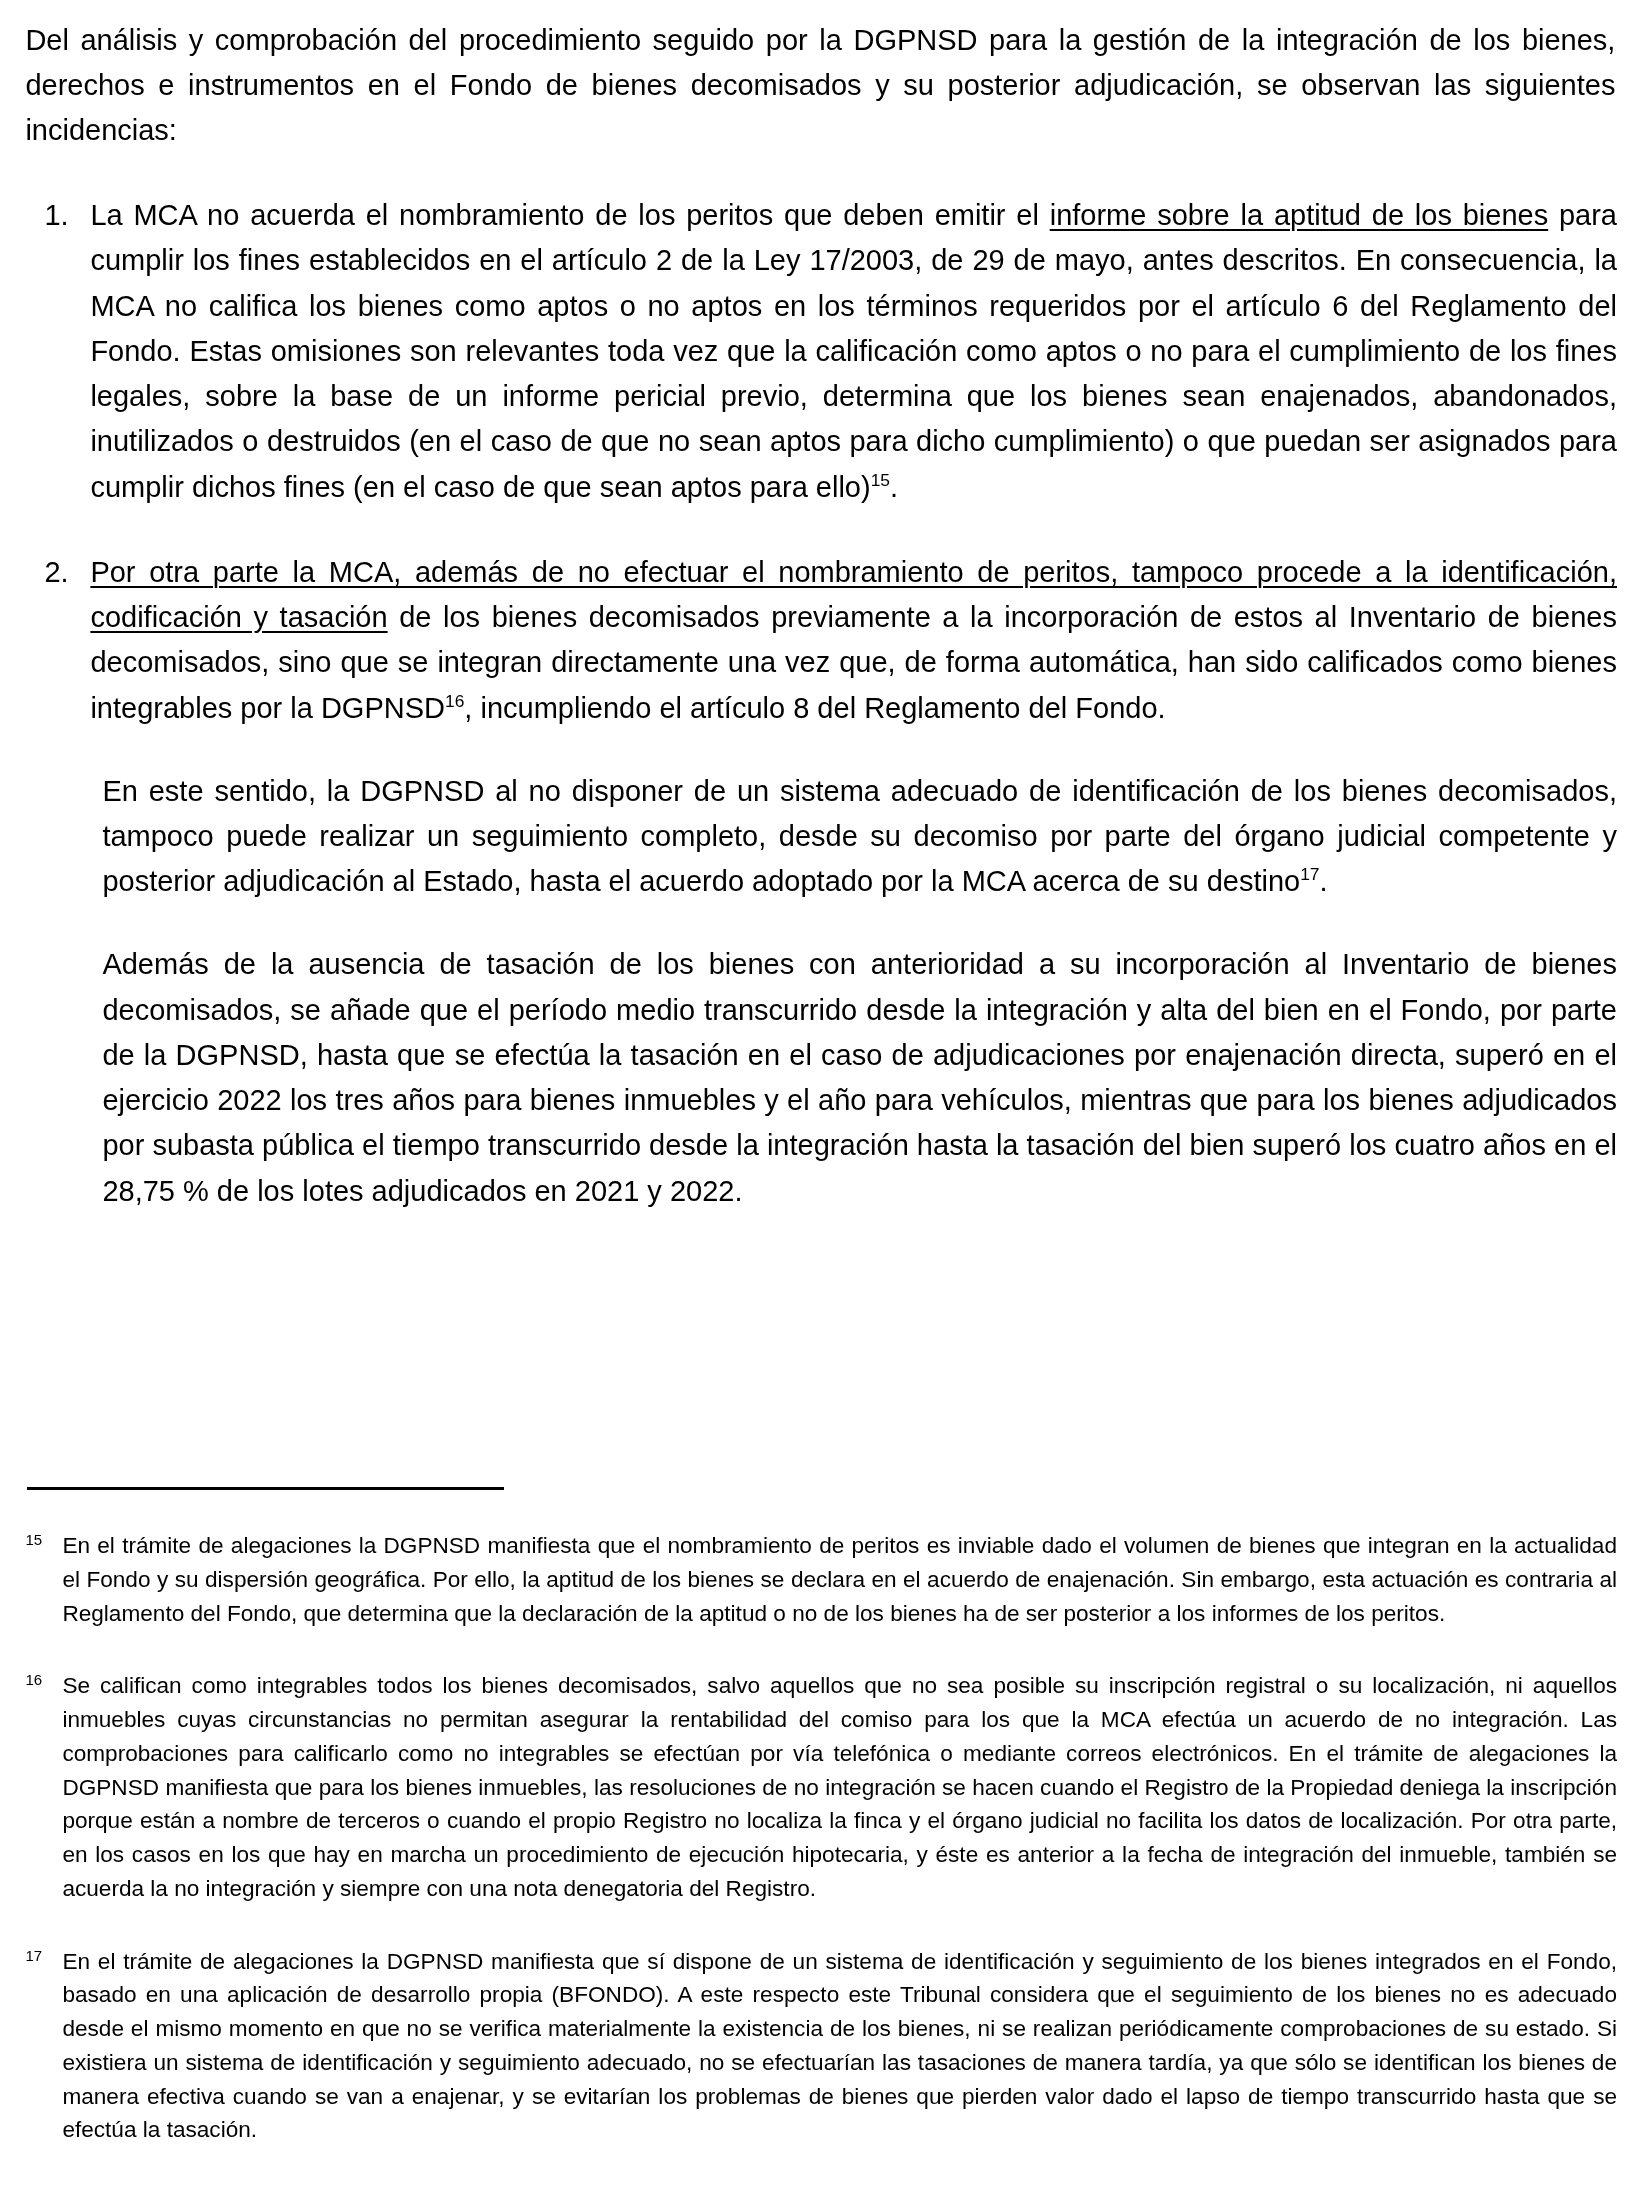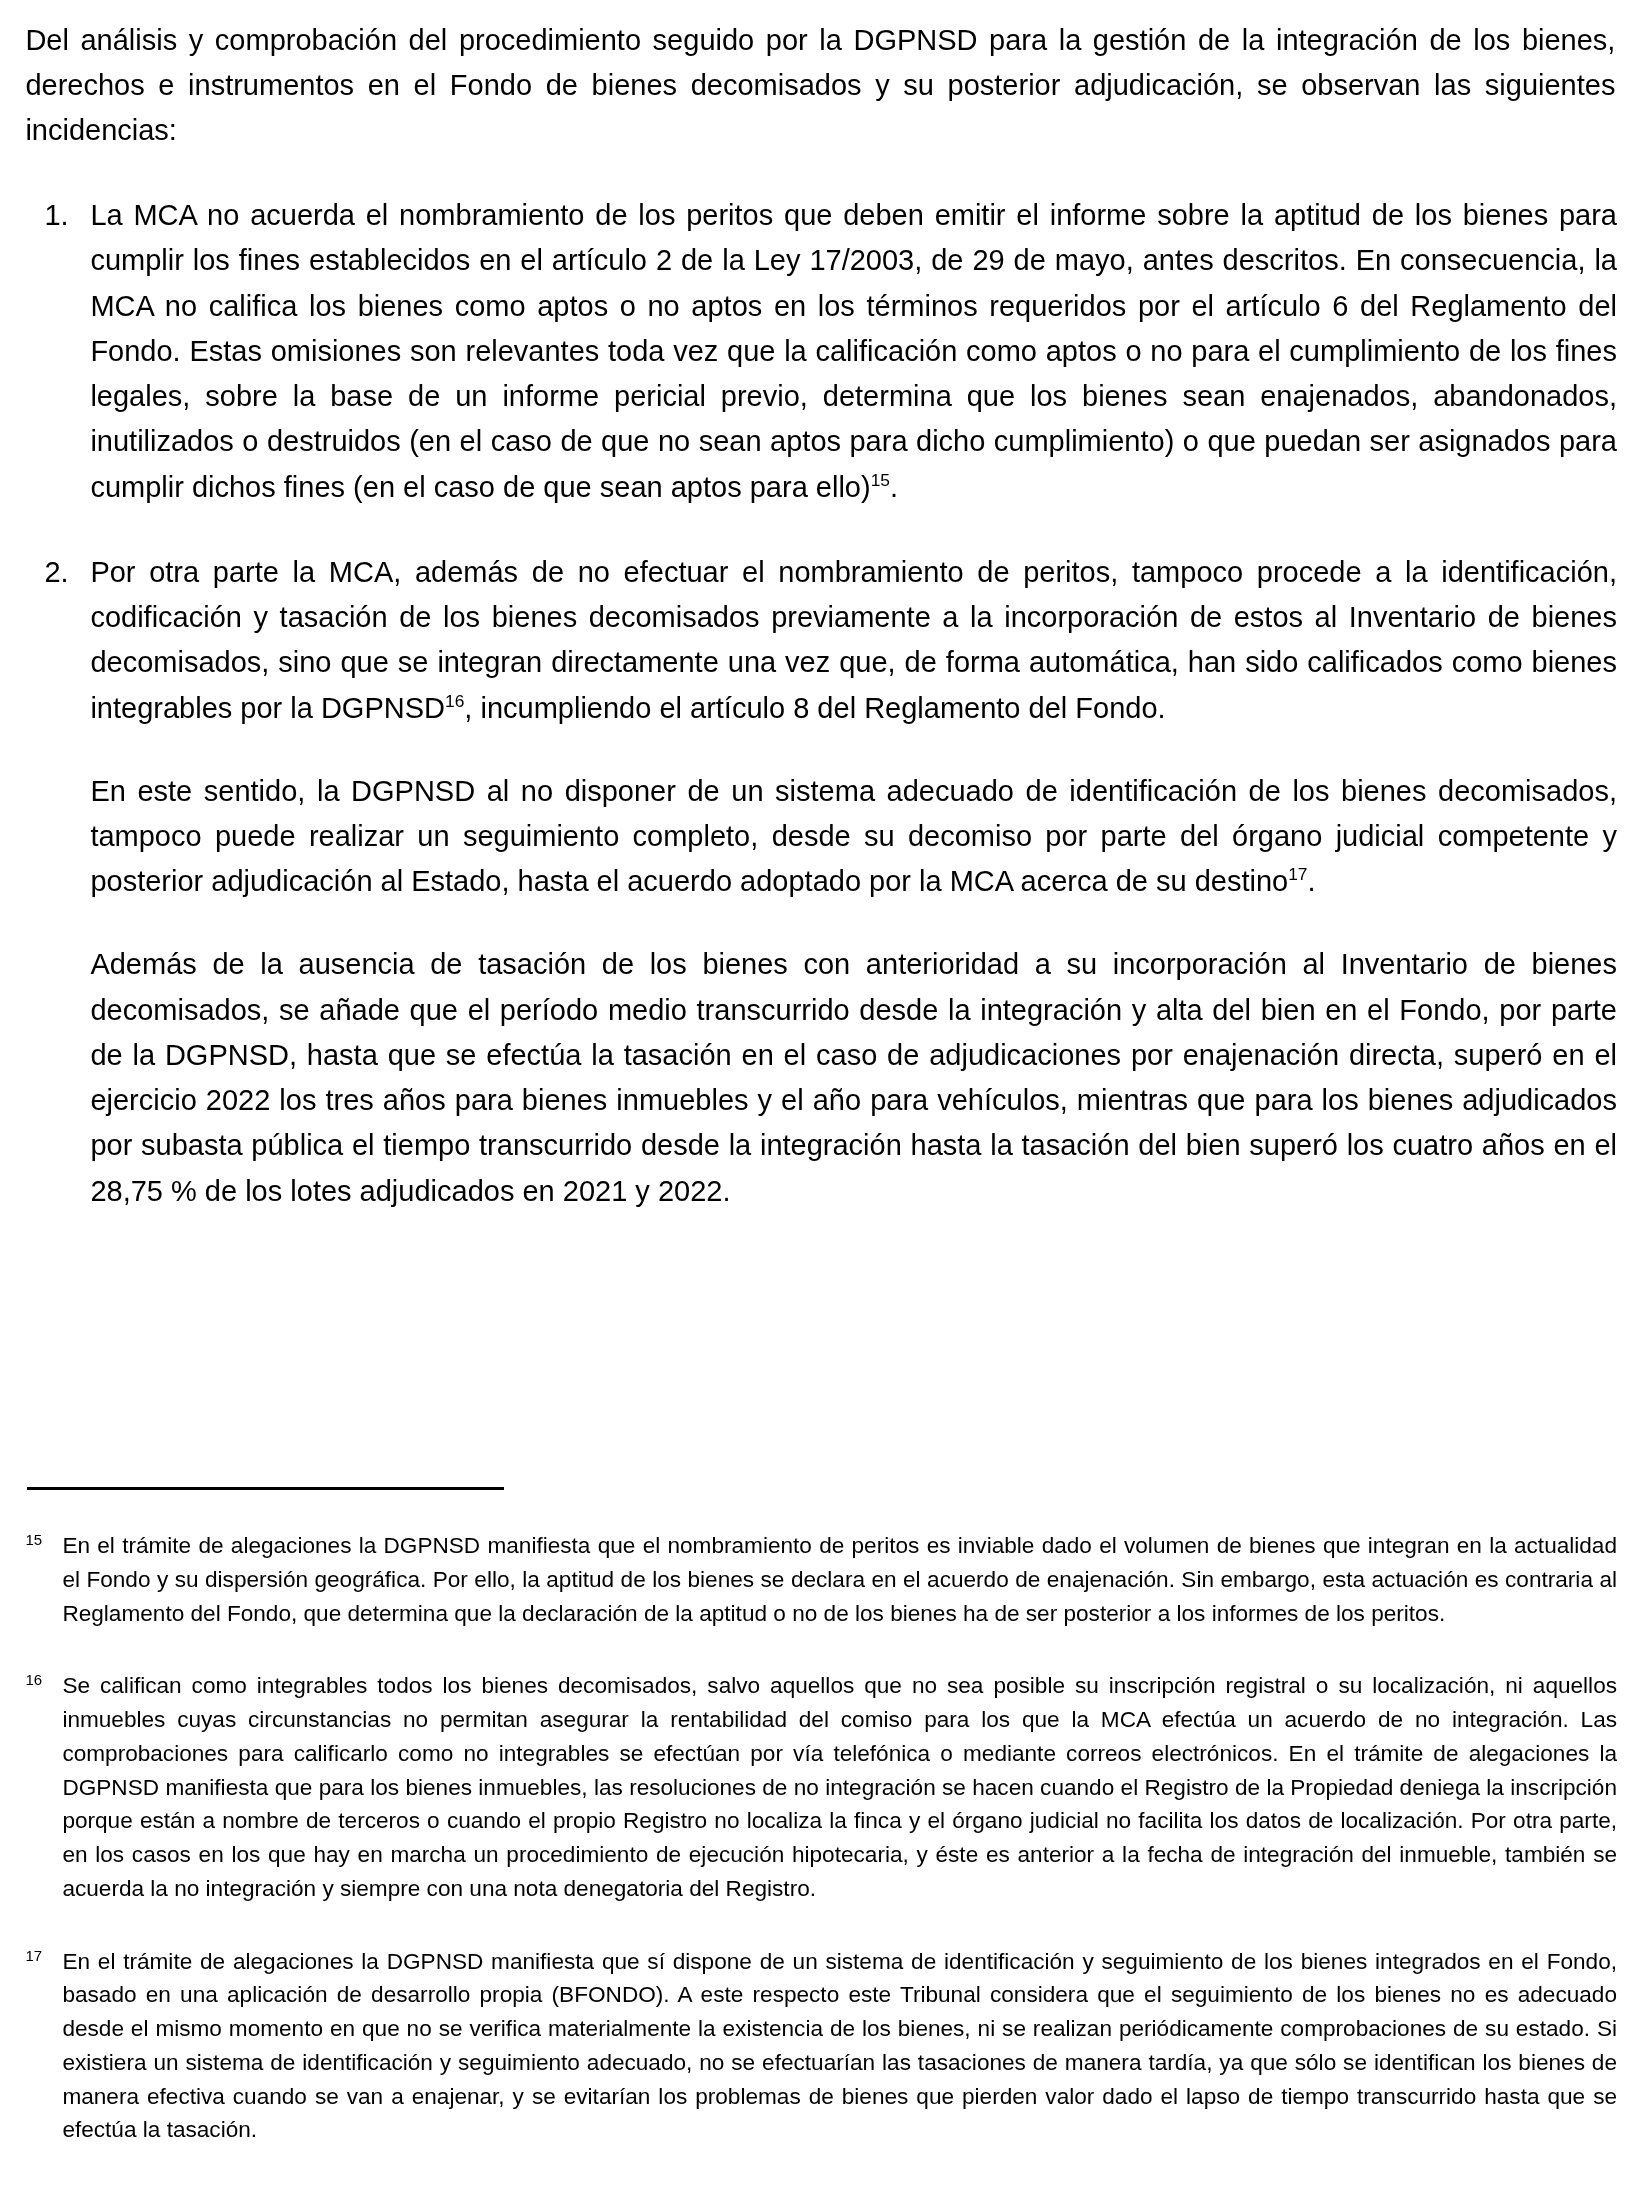--- a/index.html
+++ b/index.html
@@ -59,23 +59,25 @@
     font-size: 29px;
   }
 
   .li-para {
     margin: 0;
     text-align: justify;
   }
 
   .li-para + .li-para {
     margin-top: 38px;
+    margin-left: 12px;
   }
 
   .u {
+    text-decoration: underline;
     text-underline-offset: 4px;
     text-decoration-thickness: 2px;
   }
 
   sup {
     font-size: 0.60em;
     vertical-align: super;
     line-height: 0;
   }
 

